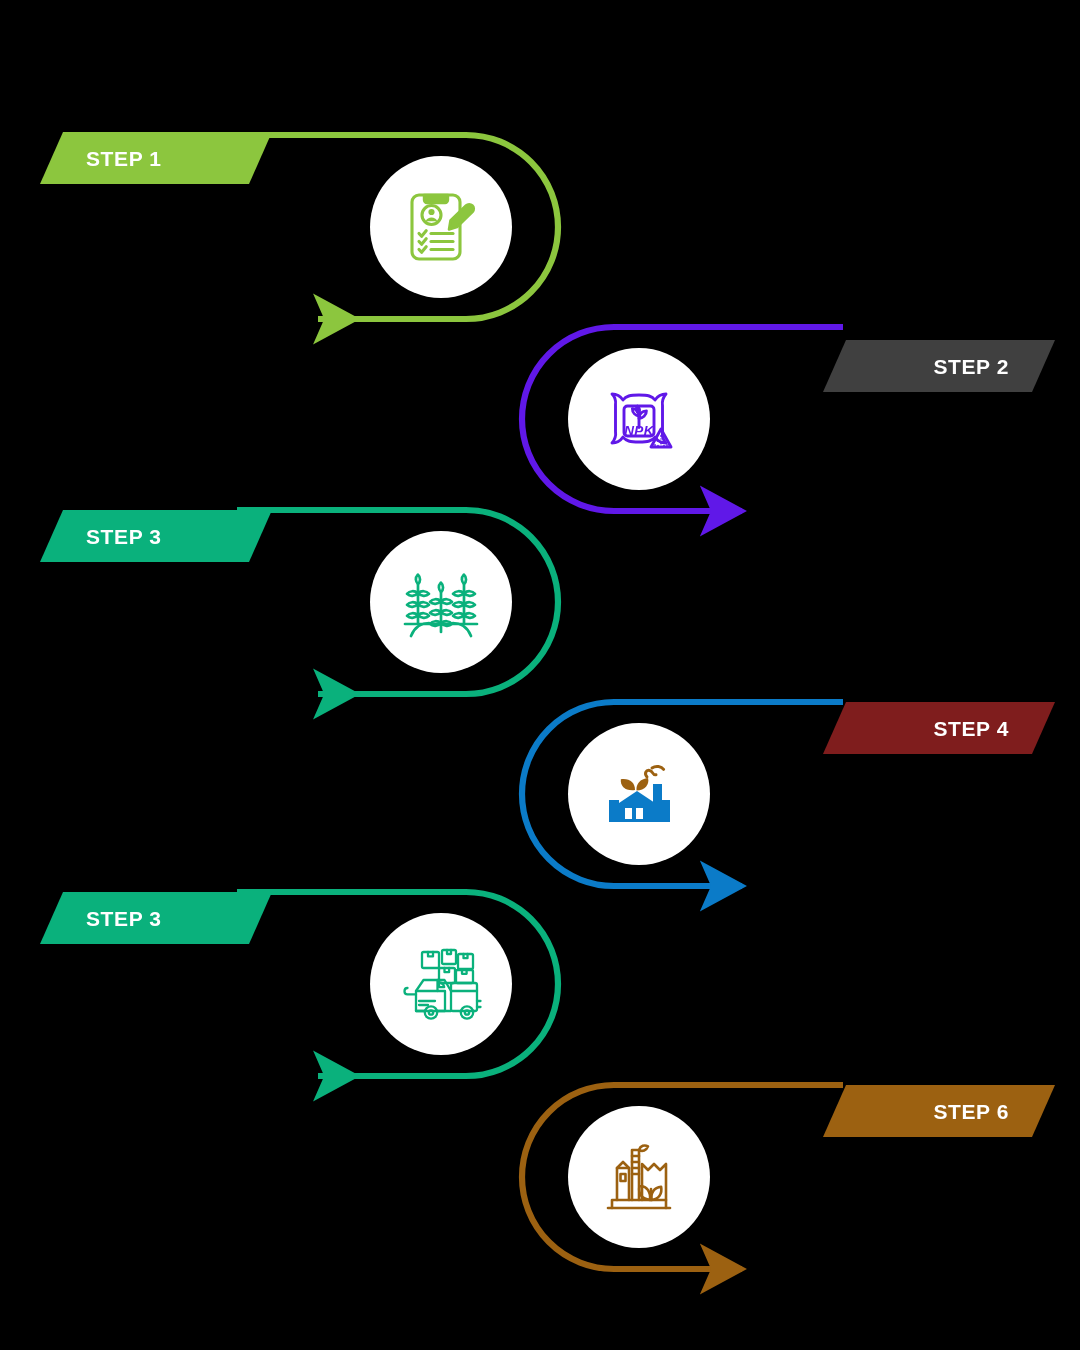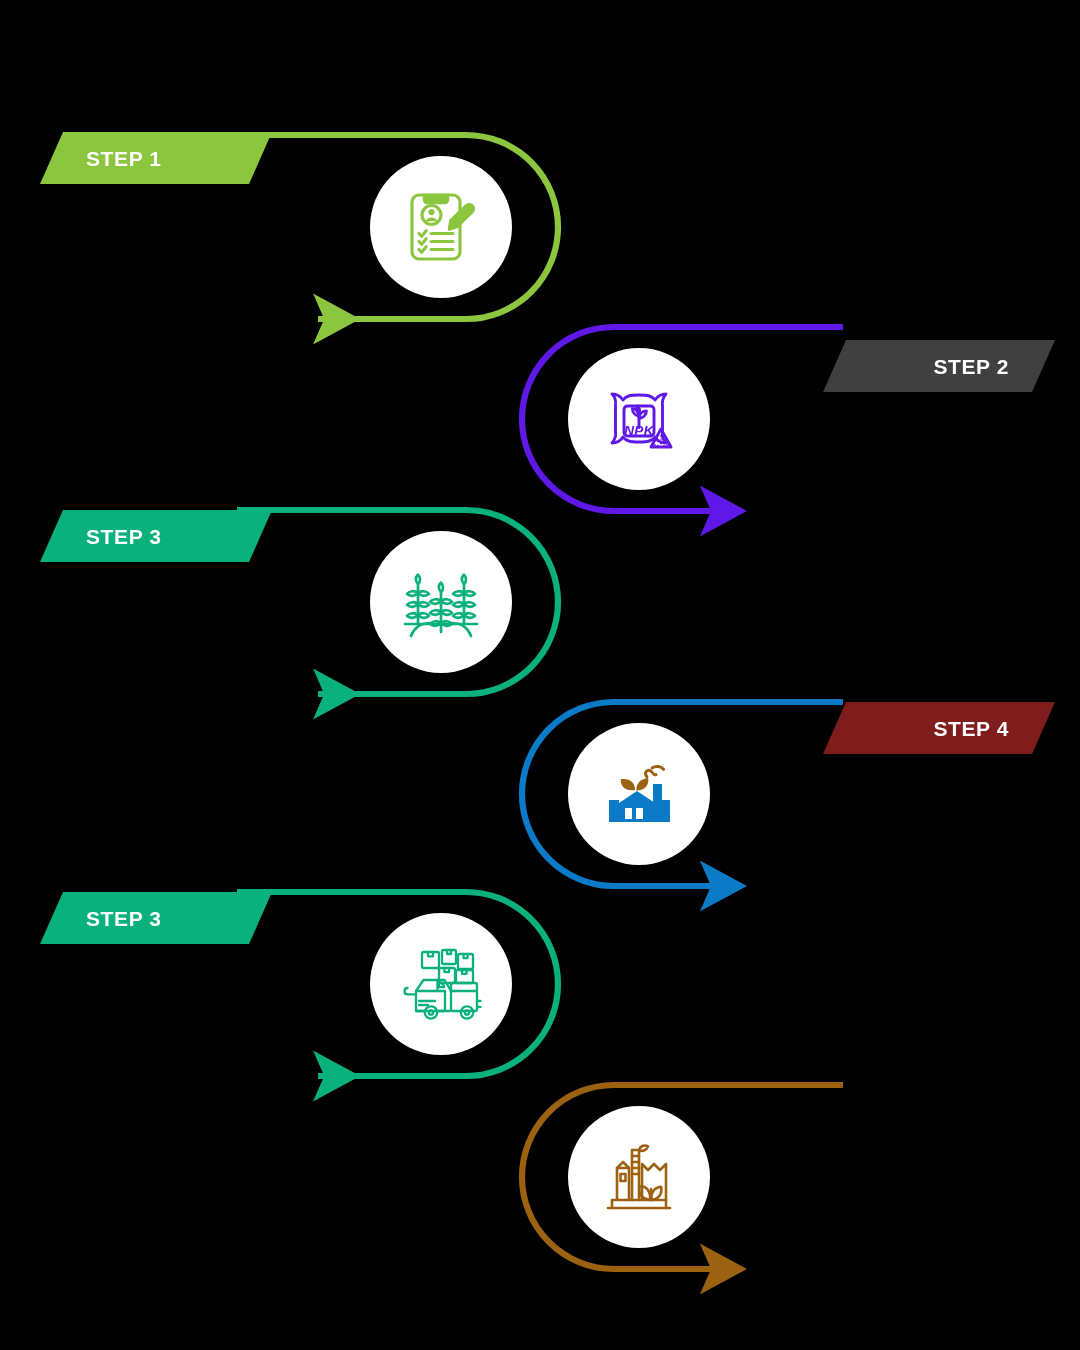--- a/index.html
+++ b/index.html
@@ -259,20 +259,23 @@
     </div>
     <div class="step" style="top: 1078px;">
   <svg class="track" viewBox="0 0 1080 225" preserveAspectRatio="none">
     <defs>
       <marker id="ar-9C6111" markerWidth="9" markerHeight="9" refX="7.4" refY="4.5" orient="auto" markerUnits="strokeWidth">
         <path d="M0.6 0.4 L8.2 4.5 L0.6 8.6 L2.4 4.5 z" fill="#9C6111"></path>
       </marker>
     </defs>
     <path d="M843 7 H614 A92 92 0 0 0 614 191 H742" fill="none" stroke="#9C6111" stroke-width="6.2" stroke-linecap="butt" marker-end="url(#ar-9C6111)"></path>
   </svg>
+      <div class="banner banner-right" style="background:#9C6111;top:7px;">
+       <span class="banner-label">STEP 6</span>
+     </div>
       <div class="disc" style="left:568px;top:28px;">
        <span>
    <svg width="86" height="82" viewBox="0 0 86 82" fill="none" stroke="#9C6111" stroke-width="2.6" stroke-linecap="round" stroke-linejoin="round">
      <path d="M12 72h62"></path>
      <path d="M16 72v-8h54v8"></path>
      <path d="M21 64V32h12v32"></path>
      <rect x="24.5" y="38" width="5" height="7"></rect>
      <path d="M21 32l6-6 6 6"></path>
      <path d="M36 64V14h7v50"></path>
      <path d="M36 20h7M36 26h7M36 32h7M36 38h7"></path>

